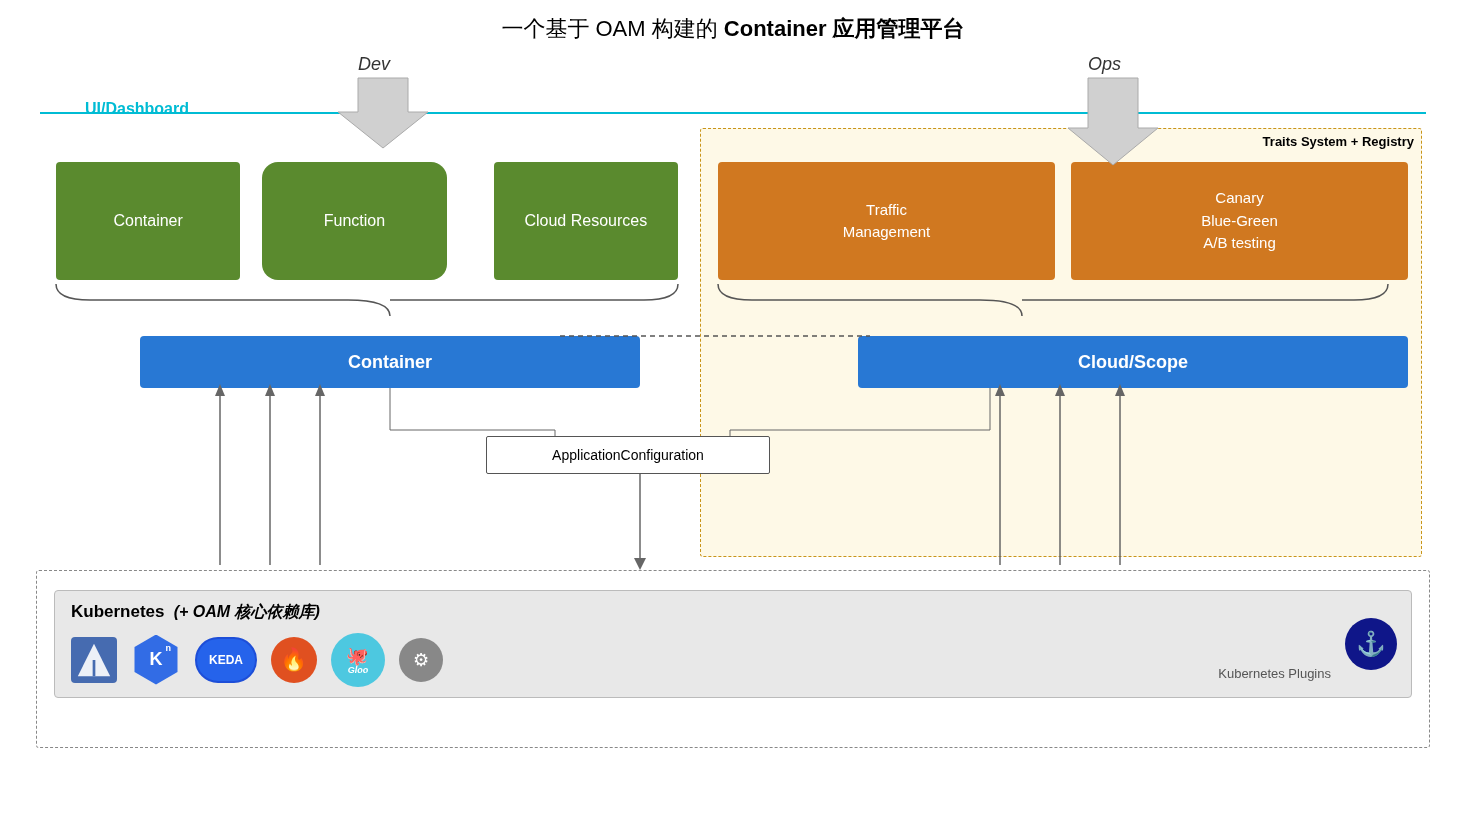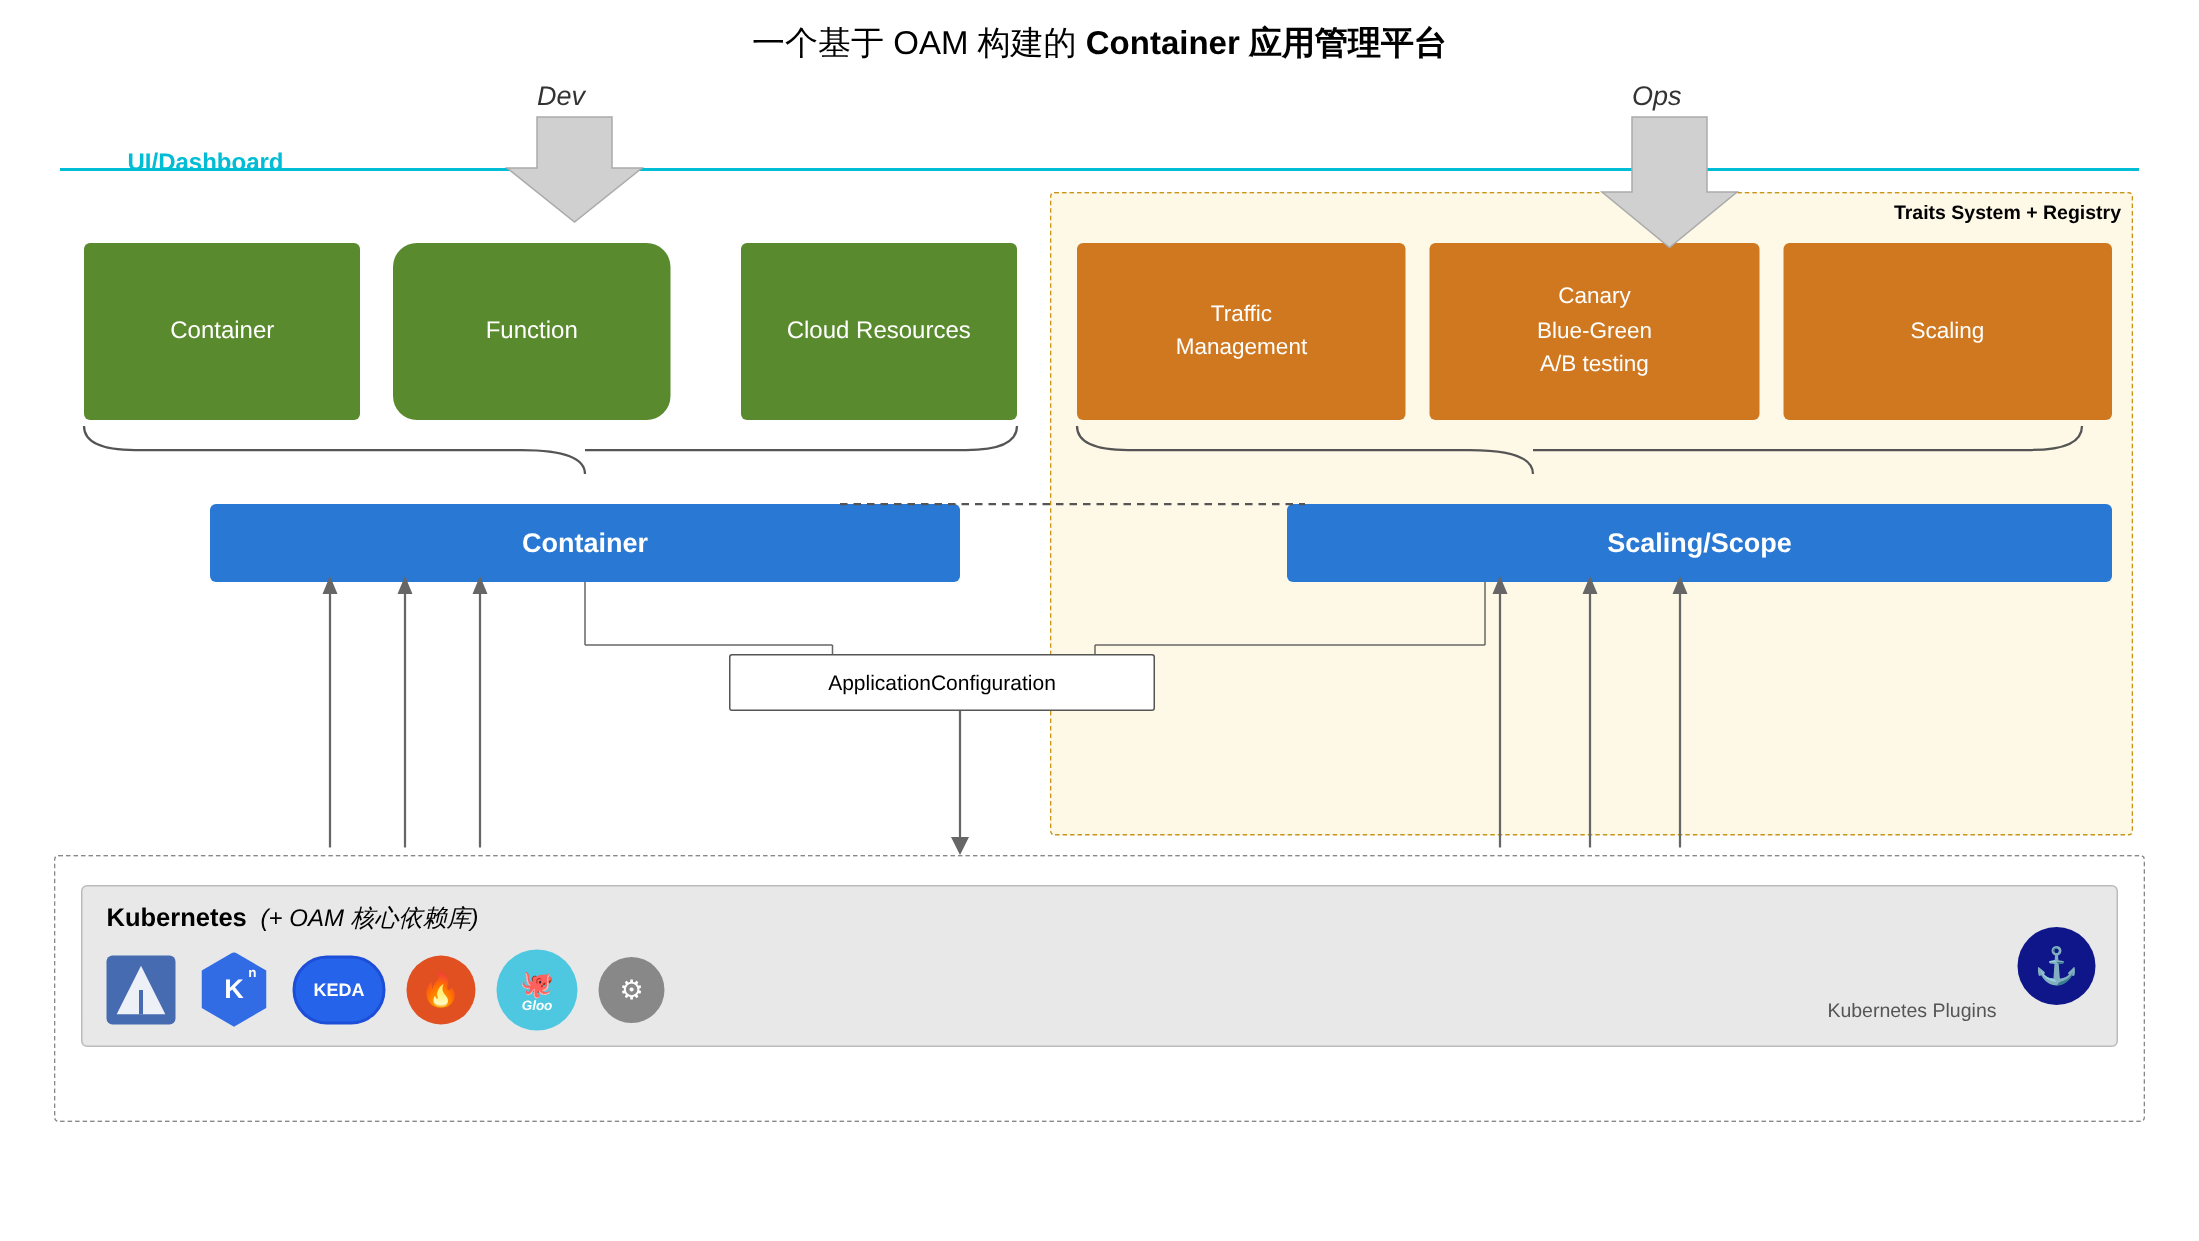--- a/index.html
+++ b/index.html
@@ -61,24 +61,20 @@
                 display:flex; align-items:center; justify-content:center; font-size:15px; text-align:center; white-space:pre-line; line-height:1.5;">
       <span>Traffic
 Management</span>
     </div>
     <div style="background:#d07820; color:white; border-radius:4px; height:118px; flex:1;
                 display:flex; align-items:center; justify-content:center; font-size:15px; text-align:center; white-space:pre-line; line-height:1.5;">
       <span>Canary
 Blue-Green
 A/B testing</span>
     </div>
-    <div style="background:#d07820; color:white; border-radius:4px; height:118px; flex:1;
-                display:flex; align-items:center; justify-content:center; font-size:15px; text-align:center; white-space:pre-line; line-height:1.5;">
-      <span>Scaling</span>
-    </div>
   </div>
 
   <svg style="position:absolute; top:0; left:0; width:1466px; height:827px; pointer-events:none; z-index:4;" xmlns="http://www.w3.org/2000/svg">
 
     <polygon points="358,78 408,78 408,112 428,112 383,148 338,112 358,112" fill="#d0d0d0" stroke="#aaa" stroke-width="1"></polygon>
 
     <polygon points="1088,78 1138,78 1138,128 1158,128 1113,165 1068,128 1088,128" fill="#d0d0d0" stroke="#aaa" stroke-width="1"></polygon>
 
     <path d="M 56,284 Q 56,300 90,300 L 348,300 Q 390,300 390,316" fill="none" stroke="#555" stroke-width="1.5"></path>
     <path d="M 678,284 Q 678,300 644,300 L 390,300" fill="none" stroke="#555" stroke-width="1.5"></path>
@@ -122,39 +118,39 @@
               background:#2878d4; border-radius:4px;
               display:flex; align-items:center; justify-content:center;
               color:white; font-size:18px; font-weight:600;">
     <span>Container</span>
   </div>
 
   <div style="position:absolute; top:336px; left:858px; right:58px; height:52px; z-index:3;
               background:#2878d4; border-radius:4px;
               display:flex; align-items:center; justify-content:center;
               color:white; font-size:18px; font-weight:600;">
-    <span>Scaling/Scope</span>
+    <span>Cloud/Scope</span>
   </div>
 
   <div style="position:absolute; top:436px; left:486px; width:284px; z-index:5;
               border:1.5px solid #555; border-radius:2px; padding:10px 18px;
               font-size:14px; background:white; text-align:center;">
     <span>ApplicationConfiguration</span>
   </div>
 
   <div style="position:absolute; top:570px; left:36px; right:36px; height:178px;
               border:1.5px dashed #888; border-radius:3px; z-index:1;">
   </div>
 
   <div style="position:absolute; top:590px; left:54px; right:54px; height:108px;
               background:#e8e8e8; border-radius:4px; border:1px solid #bbb; z-index:2;
               display:flex; flex-direction:column; justify-content:center; padding:0 16px;">
     <div style="font-size:17px; margin-bottom:10px;">
       <strong>Kubernetes</strong>
-      <span style="font-style:italic; font-weight:normal; font-size:16px;">
+      <span style="font-style:italic; font-weight:bold; font-size:16px;">
         &nbsp;<span>(+ OAM 核心依赖库)</span>
       </span>
     </div>
     <div style="display:flex; gap:14px; align-items:center;">
 
       <div style="width:46px; height:46px; background:#466BB0; display:flex; align-items:center; justify-content:center; border-radius:4px;">
         <svg viewBox="0 0 40 40" width="36" height="36">
           <polygon points="20,2 38,38 2,38" fill="white" opacity="0.9"></polygon>
           <line x1="20" y1="20" x2="20" y2="38" stroke="#466BB0" stroke-width="3"></line>
         </svg>

